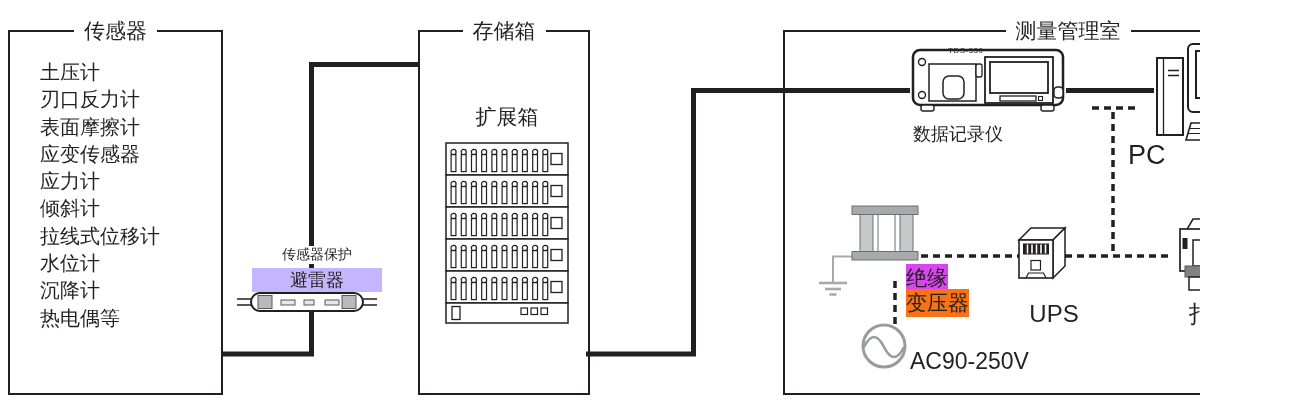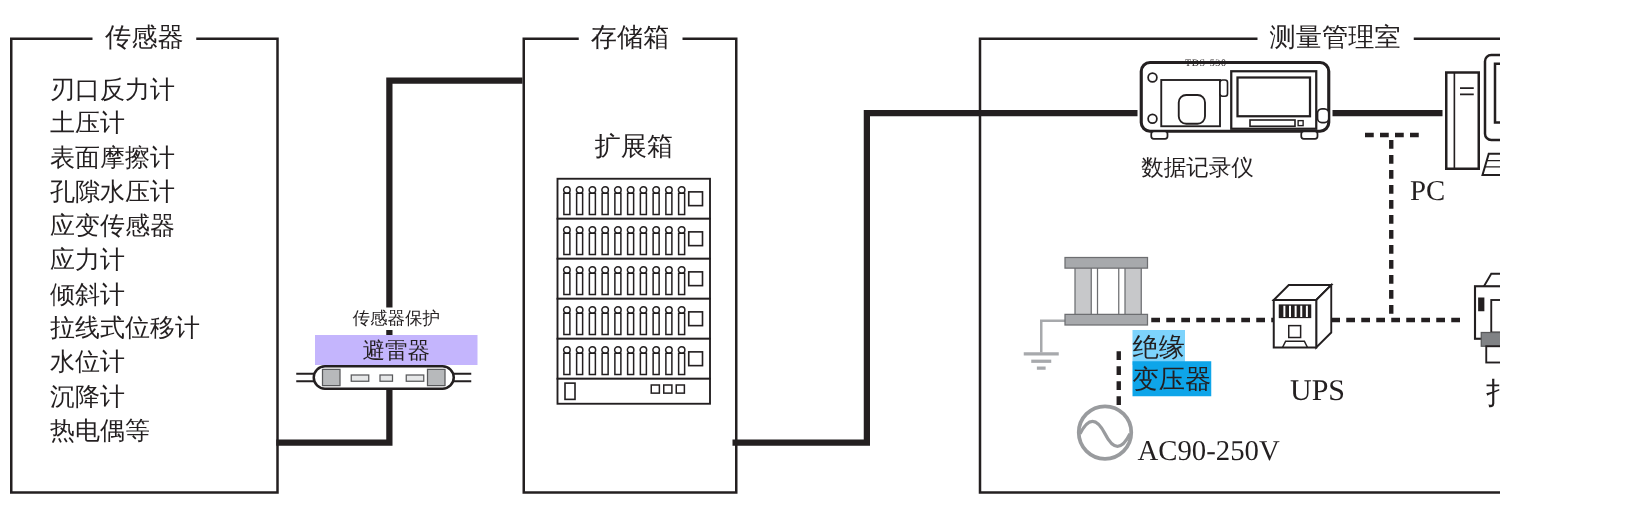--- a/index.html
+++ b/index.html
@@ -4,21 +4,21 @@
 <style>
   html,body{margin:0;padding:0;background:#fff;}
   #stage{position:relative;width:1200px;height:404px;background:#fff;overflow:hidden;
          font-family:"Liberation Sans","DejaVu Sans",sans-serif;color:#231f20;}
   .box{position:absolute;border:2px solid #231f20;background:transparent;}
   .box-title{position:absolute;top:-14px;left:0;right:0;text-align:center;font-size:21px;
              line-height:26px;pointer-events:none;}
   .box-title span{background:#fff;padding:0 10px;display:inline-block;}
   .box-title.left-align{text-align:center;}
   .box-title.left-align span{margin-left:48px;}
-  .lbl{position:absolute;white-space:nowrap;font-family:Liberation Serif, serif;}
+  .lbl{position:absolute;white-space:nowrap;}
   .svgLayer{position:absolute;left:0;top:0;z-index:2;}
   .txt{z-index:3;}
   .sensor-list{position:absolute;left:40px;top:59px;z-index:3;font-size:20px;line-height:27.3px;}
   .sensor-list div{white-space:nowrap;}
 </style>
 </head>
 <body>
 
 <div id="stage">
 
@@ -153,45 +153,44 @@
       <rect x="1218" y="233.5" width="14" height="4.5" rx="1.5" fill="#eee" stroke="#8b8d8f" stroke-width="0.9"></rect>
       <rect x="1182.5" y="238" width="5" height="11" fill="#231f20"></rect>
       <rect x="1193" y="240" width="66" height="26" fill="#fff" stroke="#231f20" stroke-width="1.5"></rect>
       <rect x="1185" y="266" width="82" height="11" fill="#808285" stroke="#58595b" stroke-width="1"></rect>
       <rect x="1189" y="277" width="74" height="13" fill="#fff" stroke="#231f20" stroke-width="1.5"></rect>
       <path d="M1204 287.5 L1241 287.5" stroke="#231f20" stroke-width="1.1"></path>
     </g>
   </svg>
 
   <div class="sensor-list">
+    <div>土压计</div>
     <div>刃口反力计</div>
-    <div>土压计</div>
     <div>表面摩擦计</div>
-    <div>孔隙水压计</div>
     <div>应变传感器</div>
     <div>应力计</div>
     <div>倾斜计</div>
     <div>拉线式位移计</div>
     <div>水位计</div>
     <div>沉降计</div>
     <div>热电偶等</div>
   </div>
 
   <div class="lbl txt" style="left:252px;top:246px;width:130px;text-align:center;font-size:14px;background:#fff;">传感器保护</div>
   <div class="lbl txt" style="left:252px;top:268px;width:130px;text-align:center;font-size:18px;background:#c4b5fd;">避雷器</div>
 
   <div class="lbl txt" style="left:446px;top:103px;width:122px;text-align:center;font-size:21px;">扩展箱</div>
 
   <div class="lbl txt" style="left:948px;top:46px;font-size:8px;letter-spacing:0.5px;">TDS-530</div>
   <div class="lbl txt" style="left:913px;top:122px;width:150px;font-size:18px;">数据记录仪</div>
 
-  <div class="lbl txt" style="left:1128px;top:140px;font-size:23px;">PC</div>
+  <div class="lbl txt" style="left:1128px;top:140px;font-size:27px;">PC</div>
 
-  <div class="lbl txt" style="left:906px;top:264px;font-size:21px;background:#7dd3fc;">绝缘</div>
-  <div class="lbl txt" style="left:906px;top:289px;font-size:21px;background:#0ea5e9;">变压器</div>
+  <div class="lbl txt" style="left:906px;top:264px;font-size:21px;background:#d946ef;">绝缘</div>
+  <div class="lbl txt" style="left:906px;top:289px;font-size:21px;background:#f97316;">变压器</div>
 
   <div class="lbl txt" style="left:1023px;top:300px;width:62px;text-align:center;font-size:24px;">UPS</div>
 
   <div class="lbl txt" style="left:910px;top:348px;font-size:23px;">AC90-250V</div>
 
   <div class="lbl txt" style="left:1178px;top:298px;width:94px;text-align:center;font-size:24px;">打印机</div>
 
 </div>
 
 </body></html>

